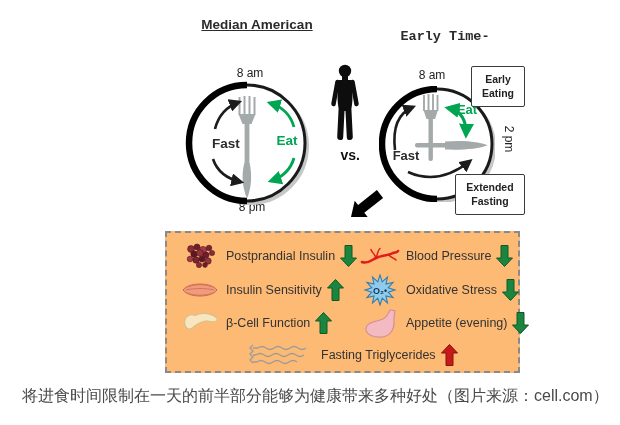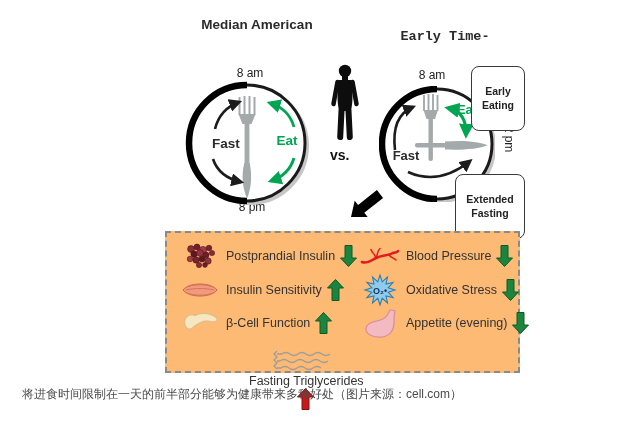--- a/index.html
+++ b/index.html
@@ -1,38 +1,38 @@
 <!DOCTYPE html>
 <html><head>
 <meta charset="utf-8">
 <style>
   html,body{margin:0;padding:0;background:#fff;}
   #stage{position:relative;width:620px;height:425px;background:#fff;overflow:hidden;
          font-family:"Liberation Sans",sans-serif;color:#2b2b2b;}
   .abs{position:absolute;}
   .figtitle{font-weight:bold;font-size:13.5px;line-height:1.25;text-align:center;color:#2b2b2b;}
   .timelabel{font-size:12px;color:#222;text-align:center;}
-  .vslabel{font-weight:bold;font-size:14px;color:#111;text-align:left;}
-  .tagbox{border:1.5px solid #3a3a3a;border-radius:8px;background:#fff;color:#222;
-          font-size:10.5px;font-weight:600;line-height:1.3;text-align:center;padding:18px 3px;}
+  .vslabel{font-weight:bold;font-size:14px;color:#111;text-align:right;}
+  .tagbox{border:1.5px solid #3a3a3a;border-radius:2px;background:#fff;color:#222;
+          font-size:10.5px;font-weight:600;line-height:1.3;text-align:center;padding:6px 3px;}
   .panel{border:2px dashed #8a8a8a;background:#fdba74;}
   .row{position:absolute;display:flex;align-items:center;height:32px;}
   .rowicon{width:40px;flex:none;display:flex;align-items:center;justify-content:center;}
   .rowicon.wide{width:72px;}
   .rowlabel{font-size:12.5px;color:#333;white-space:nowrap;margin-left:6px;}
   .rowarrow{margin-left:5px;flex:none;}
-  .caption{font-size:12px;color:#4a4a4a;white-space:nowrap;}
+  .caption{font-size:16px;color:#4a4a4a;white-space:nowrap;}
   .rot90{transform:rotate(90deg);transform-origin:center center;}
 </style>
 </head>
 <body>
 
 <div id="stage">
 
-  <div class="abs figtitle" style="left:172px;top:17px;width:170px;">
+  <div class="abs figtitle" style="left:172px;top:17px;width:170px;text-decoration:underline;">
     <div>Median American</div>
   </div>
   <div class="abs figtitle" style="left:360px;top:29px;width:170px;font-family:Liberation Mono, monospace;">
     <div>Early Time-</div>
   </div>
 
   <div class="abs timelabel" style="left:228px;top:66px;width:44px;">8 am</div>
   <div class="abs timelabel" style="left:230px;top:200px;width:44px;">8 pm</div>
 
   <svg class="abs" style="left:185px;top:81px;" width="124" height="124" viewBox="0 0 124 124">
@@ -164,21 +164,21 @@
         <svg width="40" height="26" viewBox="0 0 40 26">
           <path d="M5 15 C3 8 9 3 15 5.5 C22 1.5 33 3.5 37 8.5 C38 10.5 35 12.5 31 11.5 C24 9.5 19 12.5 14 16.5 C10 21 6 19 5 15 Z" fill="#F6E7C1" stroke="#D9BE8A" stroke-width="1.1"></path>
         </svg>
       </span>
       <span class="rowlabel">β-Cell Function</span>
       <svg class="rowarrow" width="17" height="22" viewBox="0 0 17 22">
         <polygon points="8.5,0.5 16.5,9 12,9 12,21.5 5,21.5 5,9 0.5,9" fill="#1B8540" stroke="#0E5A26" stroke-width="1"></polygon>
       </svg>
     </div>
 
-    <div class="row" style="left:76px;top:115px;flex-direction:column;">
+    <div class="row" style="left:76px;top:106px;">
       <span class="rowicon wide">
         <svg width="72" height="26" viewBox="0 0 72 26">
           <g fill="none" stroke="#9C9C9C" stroke-width="1.3">
             <path d="M10 3 L7 6 L10 9 L7 12 L10 15 L7 18 L10 21"></path>
             <path d="M10 6 h5 M10 13 h3 M10 20 h4"></path>
             <path d="M15 6 q4 -3 8 0 q4 3 8 0 q4 -3 8 0 q4 3 8 0 q4 -3 8 0 q4 3 8 0"></path>
             <path d="M13 13 q4 -3 8 0 q4 3 8 0 q4 -3 8 0 q4 3 8 0 q4 -3 8 0 q4 3 8 0"></path>
             <path d="M14 20 q4 -3 8 0 q4 3 8 0 q4 -3 8 0 q4 3 8 0 q4 -3 8 0"></path>
           </g>
         </svg>

